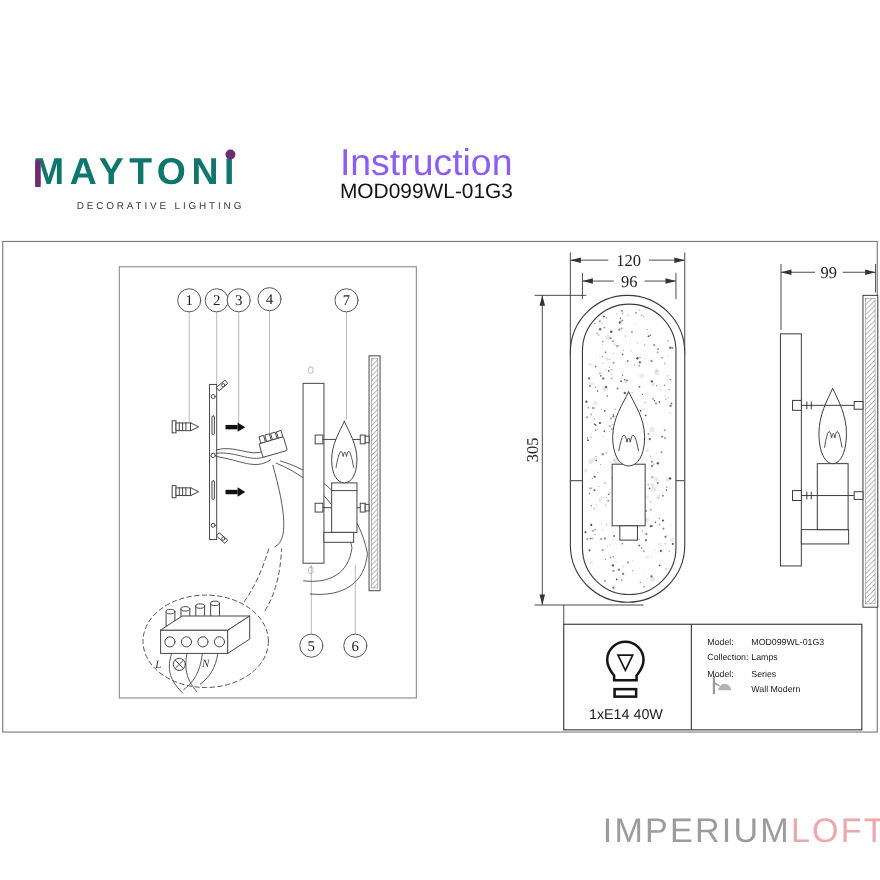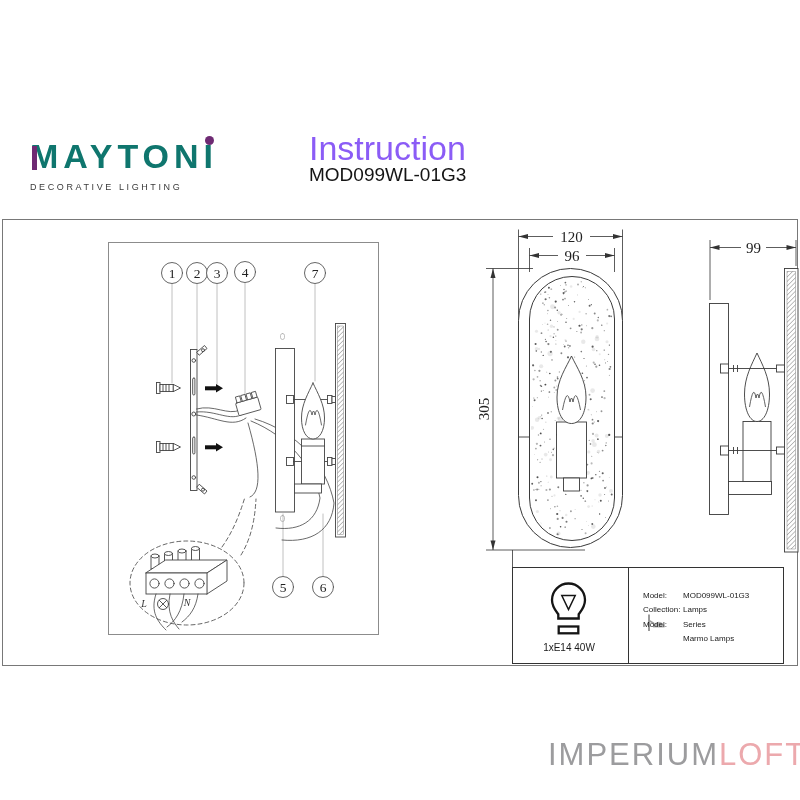--- a/index.html
+++ b/index.html
@@ -4,34 +4,34 @@
 <style>
   html,body{margin:0;padding:0;}
   body{width:800px;height:800px;position:relative;overflow:hidden;background:#fff;
        font-family:"Liberation Sans", sans-serif;}
   .abs{position:absolute;}
   
   .brand-word{left:30px;top:139px;font-size:34px;font-weight:700;letter-spacing:5px;
               color:#0f766e;line-height:1;}
   .brand-leg{left:31.5px;top:146px;width:5px;height:24px;background:#6e2a73;}
   .brand-dot{left:205px;top:136px;width:9px;height:9px;border-radius:50%;background:#6e2a73;}
-  .brand-tagline{left:30px;top:182px;width:192px;text-align:left;font-size:9px;
+  .brand-tagline{left:30px;top:182px;width:192px;text-align:right;font-size:9px;
                  letter-spacing:2.6px;color:#3a3a3a;}
   .doc-title{left:309px;top:131px;font-size:34px;color:#8b5cf6;line-height:1.05;text-align:right;}
   .doc-model{left:309px;top:164px;font-size:19px;color:#141414;}
   
   svg.art{position:absolute;left:0;top:0;}
   .dim{font-family:"Liberation Serif", serif;font-size:15px;fill:#222;}
   .callout{font-family:"Liberation Serif", serif;font-size:13.5px;fill:#222;}
   .tlabel{font-family:"Liberation Serif", serif;font-style:italic;font-size:10px;fill:#333;}
   
-  .spec-rows{left:643px;top:577px;font-size:8px;color:#1a1a1a;line-height:14.4px;width:138px;margin-top:12px;}
+  .spec-rows{left:643px;top:577px;font-size:8px;color:#1a1a1a;line-height:14.4px;width:138px;}
   .spec-row{display:flex;}
   .spec-row .lbl{width:40px;}
-  .bulb-label{left:534px;top:642px;width:70px;text-align:center;font-size:10px;color:#1a1a1a;}
+  .bulb-label{left:534px;top:642px;width:70px;text-align:center;font-size:13px;color:#1a1a1a;}
   
   .footer-logo{left:548px;top:739px;font-size:31px;letter-spacing:2px;line-height:1;}
   .footer-logo .g{color:#9c9c9e;}
   .footer-logo .p{color:#eca9ad;}
 </style>
 </head>
 <body>
 
 <div class="abs brand-word">MAYTONI</div>
 <div class="abs brand-leg"></div>
@@ -660,20 +660,20 @@
   <div class="spec-row">
     <span class="lbl">Collection:</span>
     <span class="val">Lamps</span>
   </div>
   <div class="spec-row">
     <span class="lbl">Model:</span>
     <span class="val">Series</span>
   </div>
   <div class="spec-row">
     <span class="lbl"></span>
-    <span class="val">Marmo Lamps</span>
+    <span class="val">Wall Modern</span>
   </div>
 </div>
 <div class="abs bulb-label">1xE14 40W</div>
 
 <div class="abs footer-logo">
   <span class="g">IMPERIUM</span><span class="p">LOFT</span>
 </div>
 
 </body></html>

